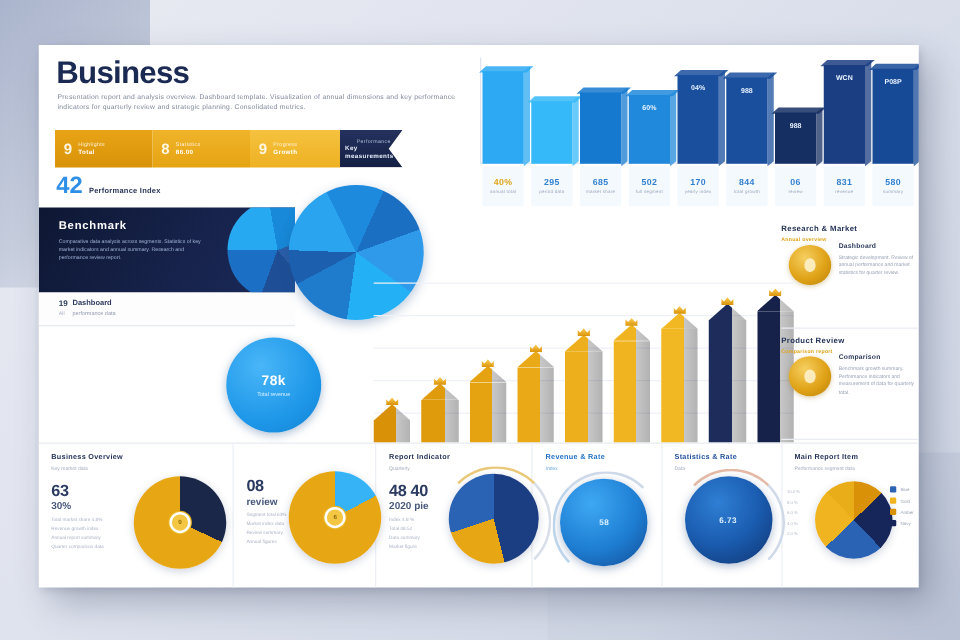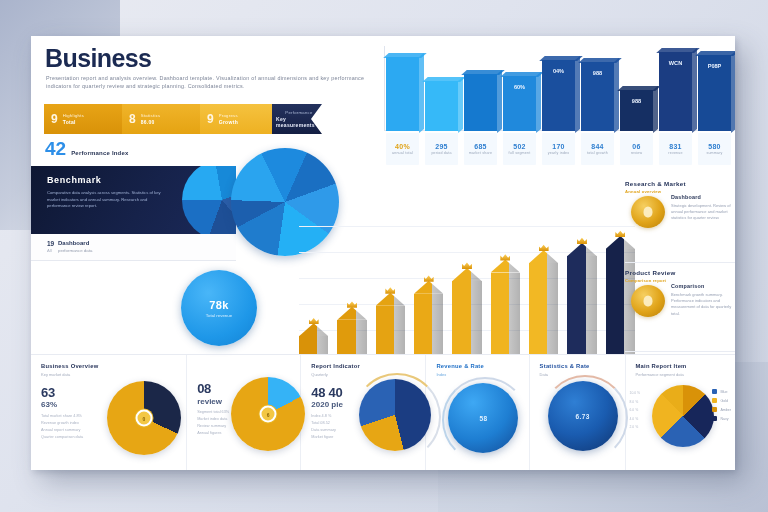--- a/index.html
+++ b/index.html
@@ -474,21 +474,21 @@
       </div>
     </div>
   </div>
 
   <div class="brow">
 
     <div class="bcell" style="width:170px">
       <div class="bc-h">Business Overview</div>
       <div class="bc-s">Key market data</div>
       <div class="bc-big">63</div>
-      <div class="bc-big2">63%</div>
+      <div class="bc-big2">30%</div>
       <div class="bc-lines">
         <span>Total market share 4.8%</span>
         <span>Revenue growth index</span>
         <span>Annual report summary</span>
         <span>Quarter comparison data</span>
       </div>
       <div class="pie" style="left:76px;top:26px;width:74px;height:74px;
         background:conic-gradient(from 0deg,#1b2748 0deg 115deg,#e7a614 115deg 360deg);">
         <span class="pie-c">
             <b>0</b>

